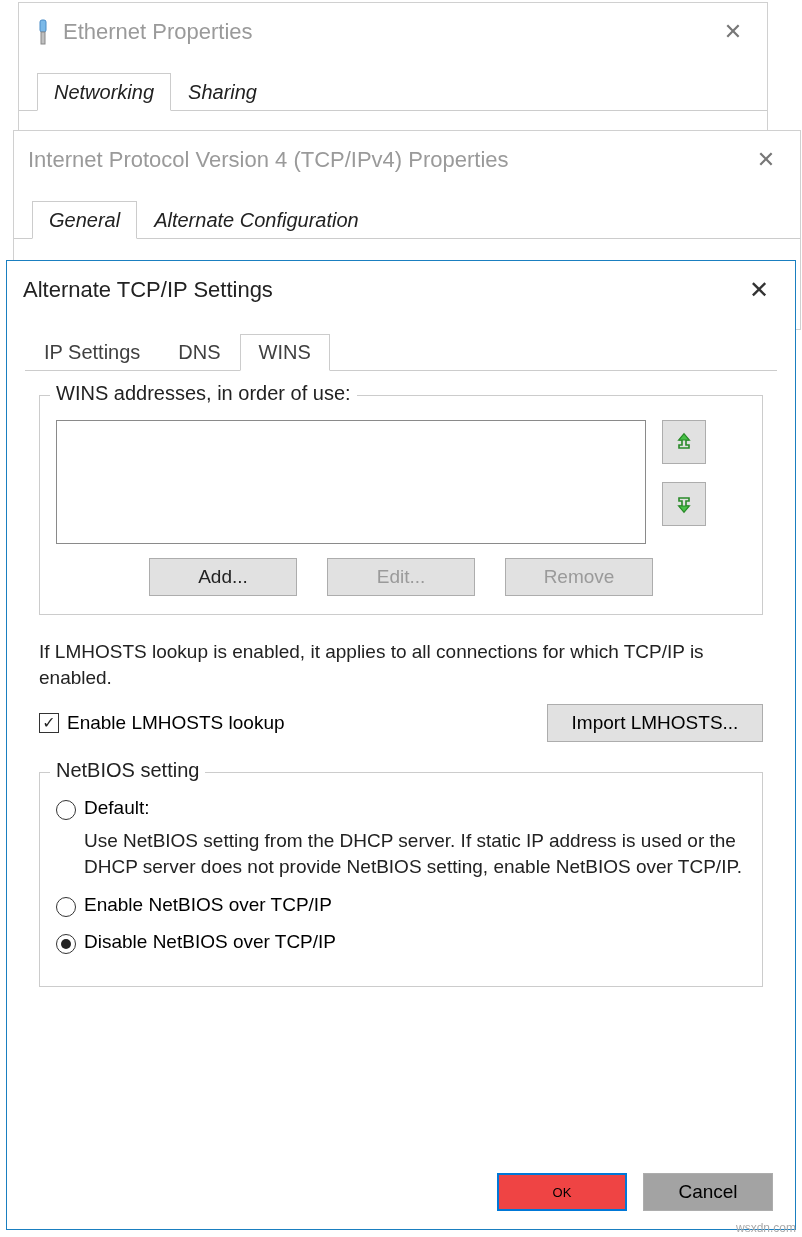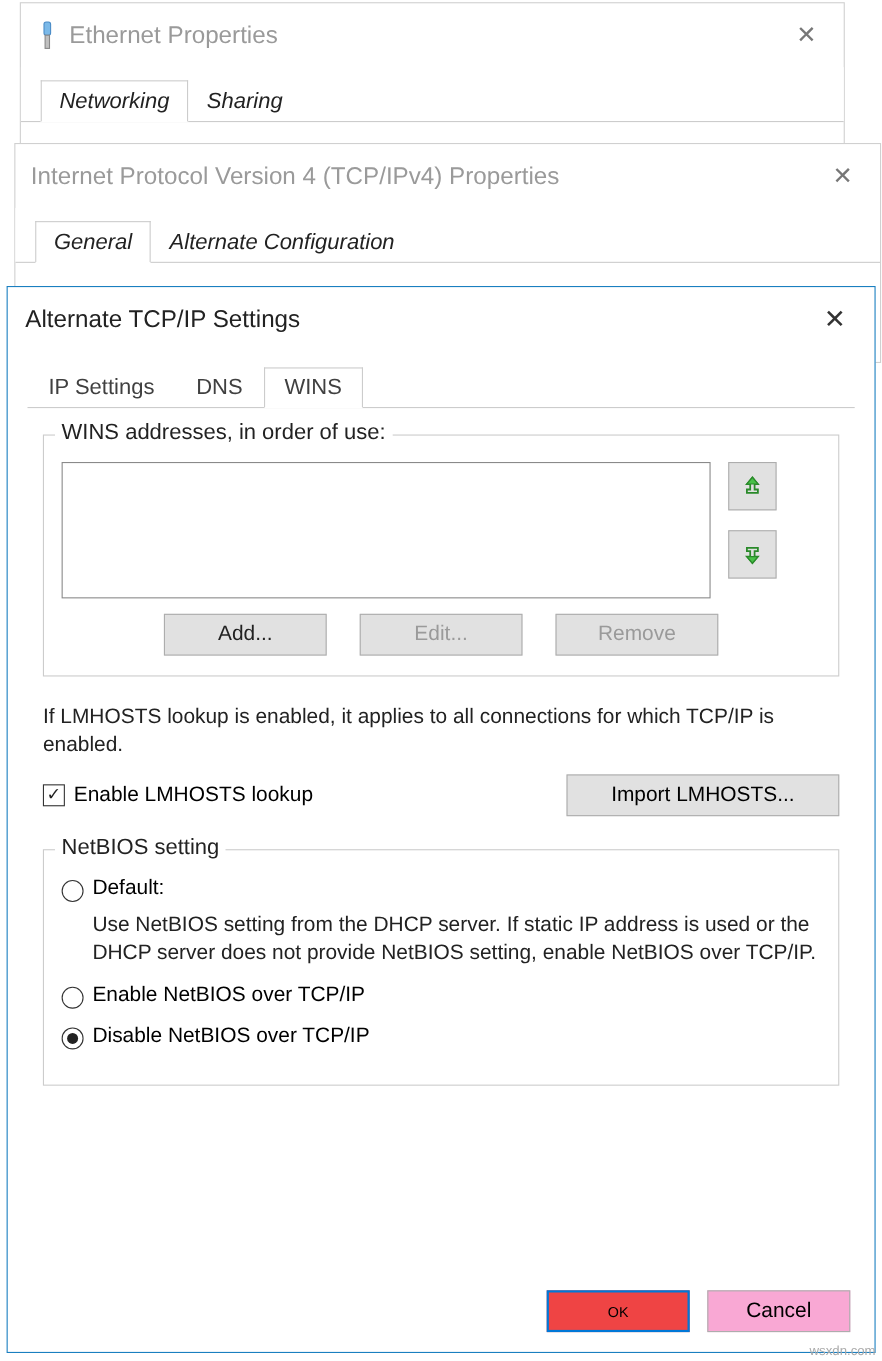--- a/index.html
+++ b/index.html
@@ -219,21 +219,21 @@
       font-size: 16px;
       color: #222;
       line-height: 1;
     }
     .checkbox-label {
       font-size: 19px;
       cursor: pointer;
     }
     .import-btn {
       margin-left: auto;
-      width: 248px;
+      width: 216px;
       height: 38px;
       background: #e1e1e1;
       border: 1px solid #adadad;
       font-size: 19px;
       cursor: pointer;
     }
     .radio-row {
       display: flex;
       align-items: flex-start;
       margin-bottom: 8px;
@@ -279,21 +279,21 @@
       width: 130px;
       height: 38px;
       background: #ef4444;
       border: 2px solid #0078d7;
       font-size: 13px;
       cursor: pointer;
     }
     .cancel-button {
       width: 130px;
       height: 38px;
-      background: #f9a8d4;
+      background: #a3a3a3;
       border: 1px solid #adadad;
       font-size: 19px;
       cursor: pointer;
     }
     .watermark {
       position: absolute;
       right: 6px;
       bottom: 2px;
       font-size: 12px;
       color: #aaa;

